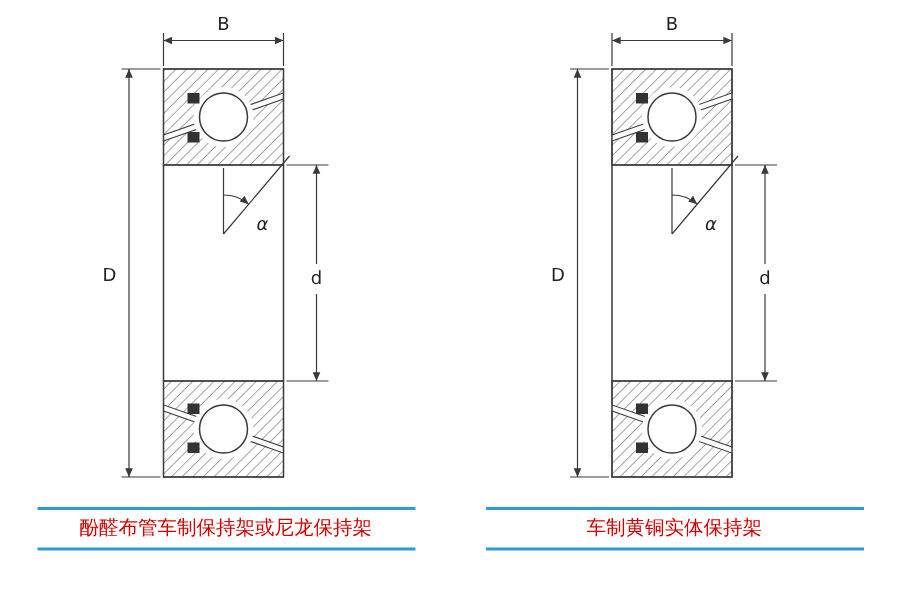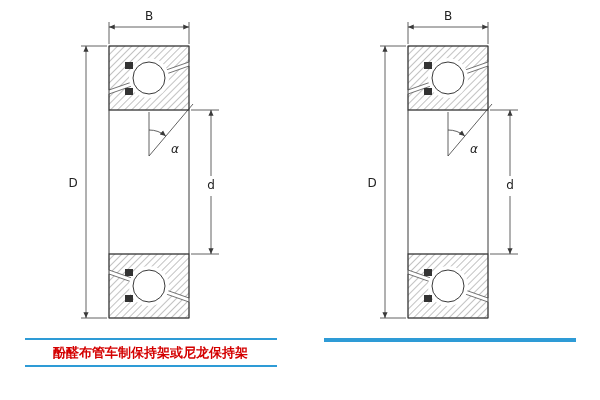--- a/index.html
+++ b/index.html
@@ -2,21 +2,21 @@
 <html><head>
 <meta charset="utf-8">
 <style>
   html,body{margin:0;padding:0;background:#ffffff;}
   body{width:600px;height:400px;overflow:hidden;font-family:"DejaVu Sans",sans-serif;}
   .figures{display:flex;justify-content:center;gap:18px;padding-top:6px;}
   .figure{width:281px;display:flex;flex-direction:column;align-items:center;}
   svg{display:block;}
   .caption-block{width:252px;margin-top:2px;}
   .rule{height:0;border-top:2px solid #2e9bd6;}
-  .caption-text{color:#d40000;font-weight:bold;font-size:13px;line-height:1;
+  .caption-text{color:#d40000;font-weight:normal;font-size:13px;line-height:1;
                 text-align:center;padding:6px 0;font-family:"DejaVu Sans",sans-serif;}
   
   .ln{stroke:#3a3a3a;stroke-width:1;fill:none;}
   .thin{stroke:#3a3a3a;stroke-width:0.8;fill:none;}
   .hatched{stroke:#3a3a3a;stroke-width:0.7;}
   .dimlabel{font-family:"DejaVu Sans",sans-serif;font-size:12px;fill:#222;}
   .anglelabel{font-family:"DejaVu Sans",sans-serif;font-size:12px;font-style:italic;fill:#222;}
 </style>
 </head>
 <body>
@@ -149,17 +149,18 @@
       <g>
         <line class="thin" x1="98" y1="106" x2="98" y2="150"></line>
         <line class="thin" x1="98" y1="150" x2="142" y2="98"></line>
         <path class="thin" d="M 98,124 A 26,26 0 0 1 114.8,130.1" marker-end="url(#ahR)"></path>
         <text class="anglelabel" x="120" y="147">α</text>
       </g>
     </svg>
 
     <div class="caption-block">
       <div class="rule"></div>
+      <div class="caption-text">车制黄铜实体保持架</div>
       <div class="rule"></div>
     </div>
   </div>
 
 </div>
 
 </body></html>

